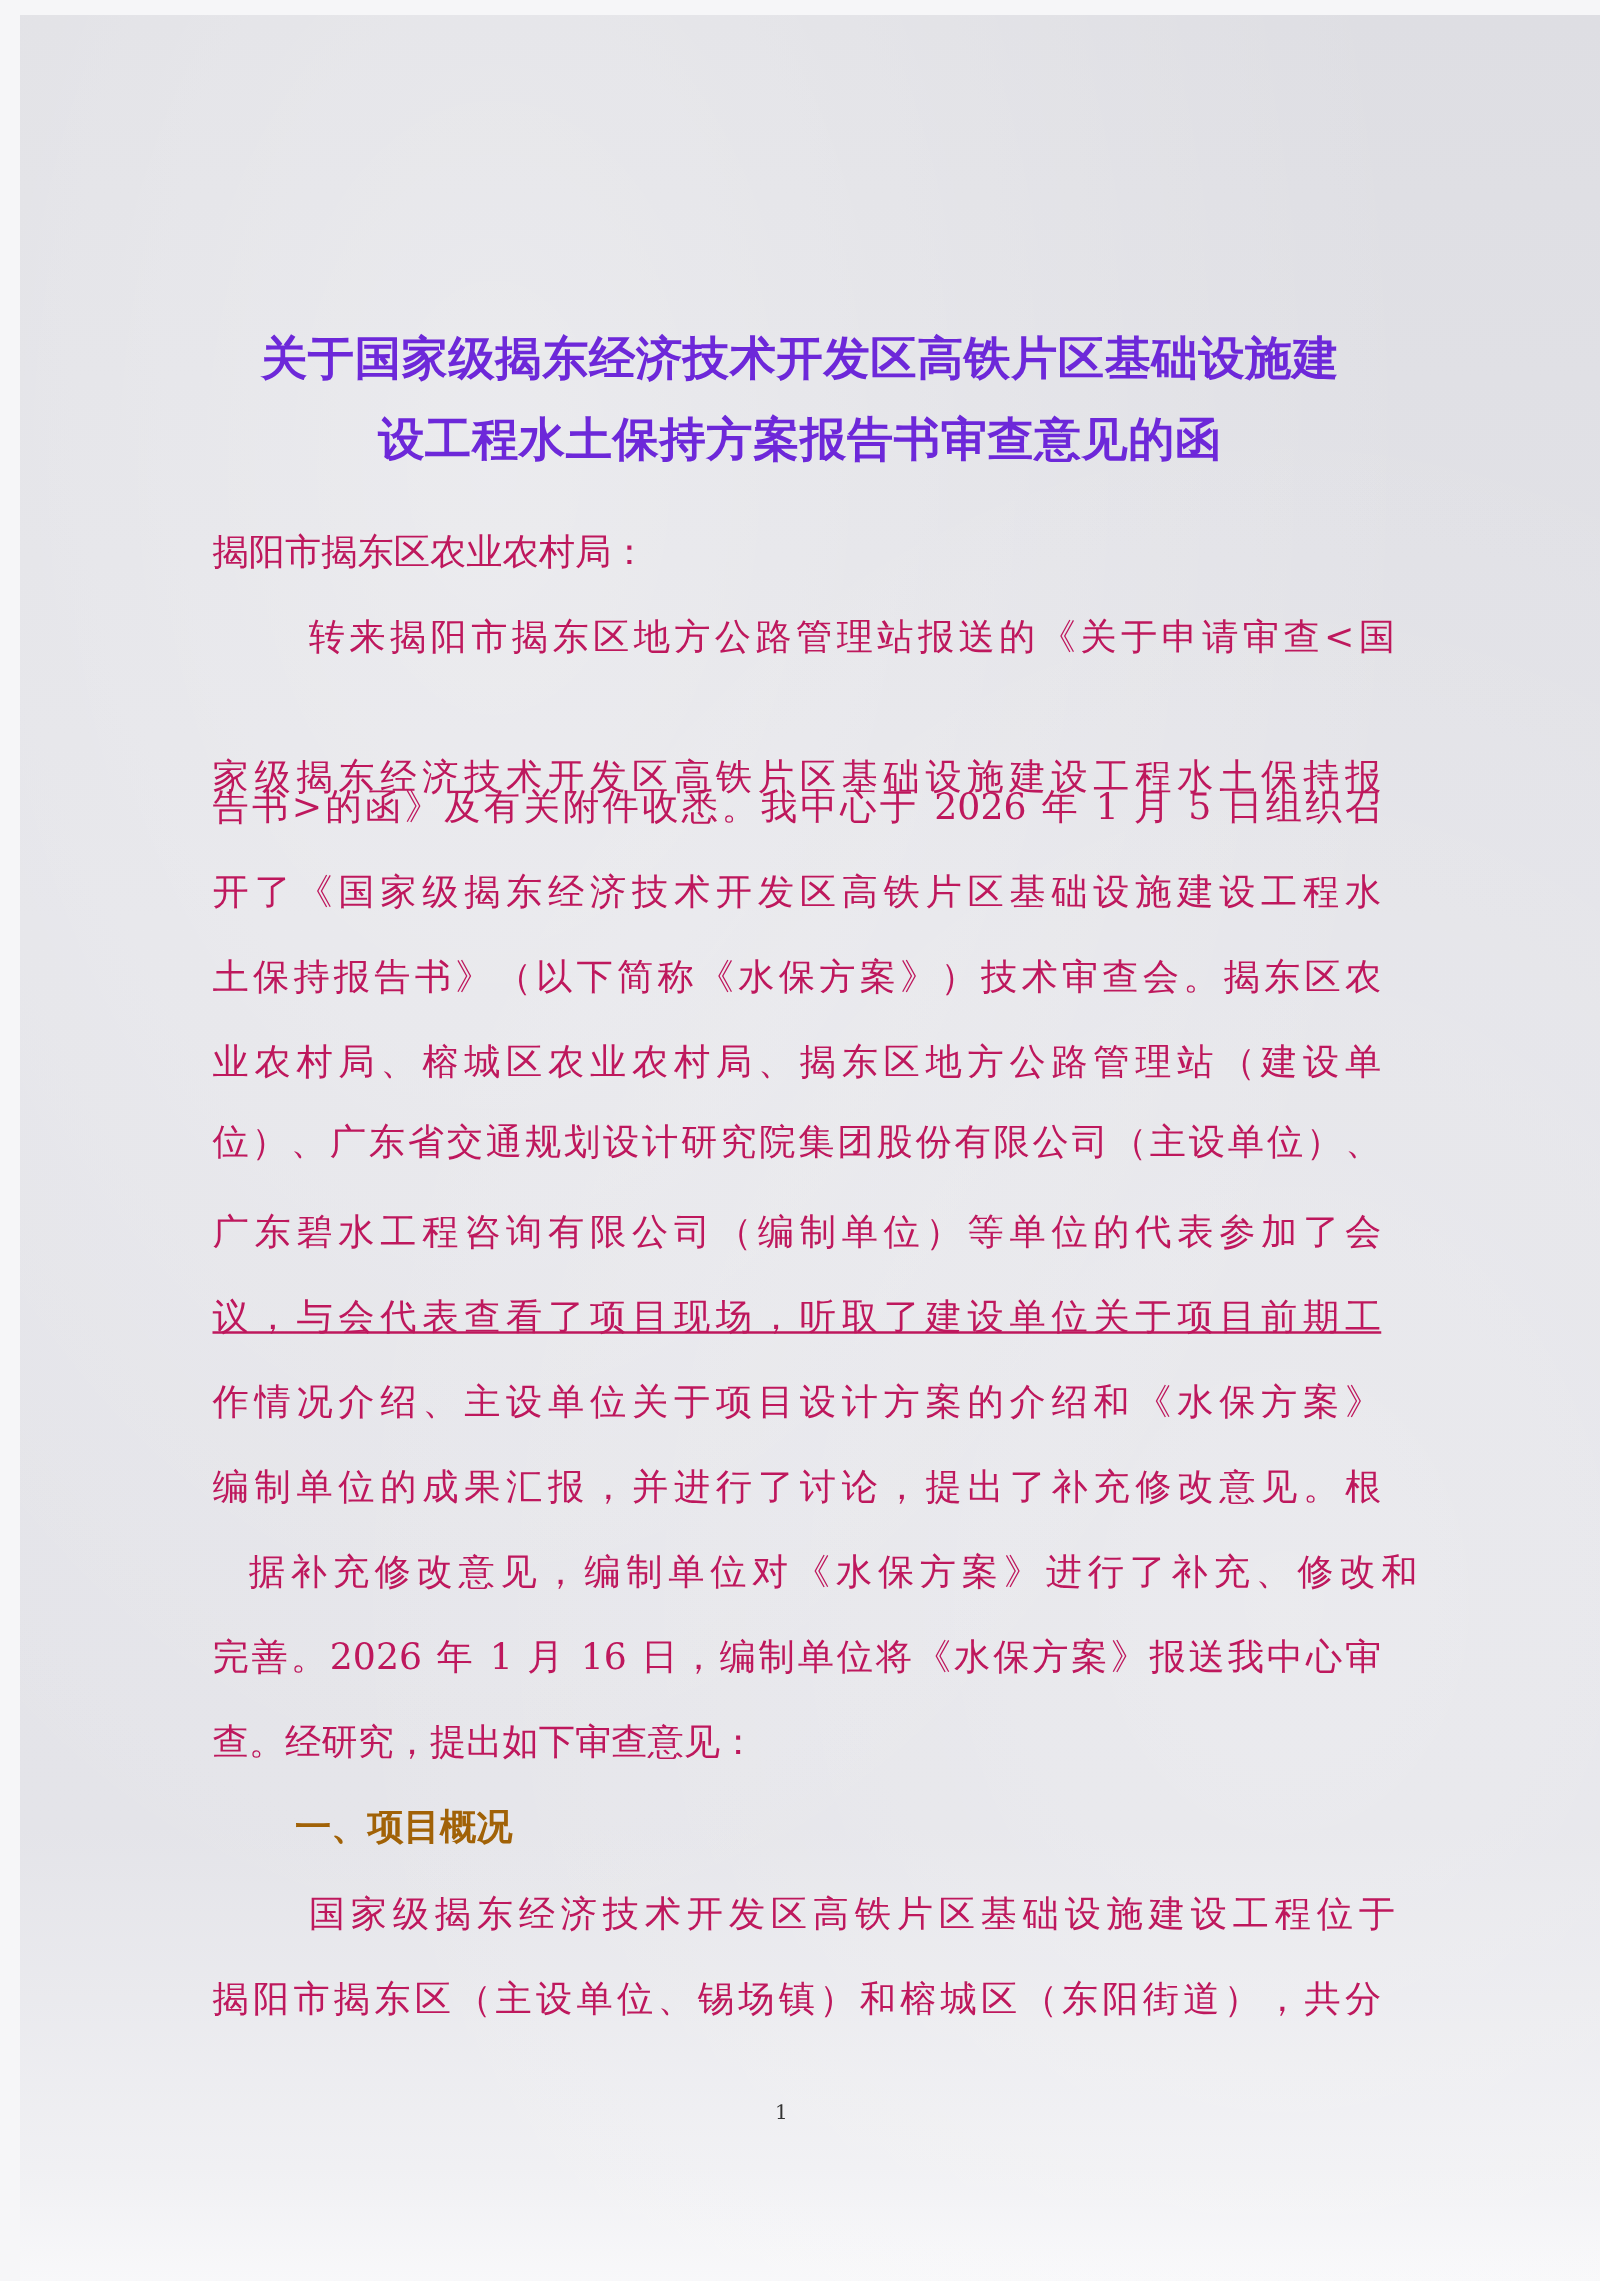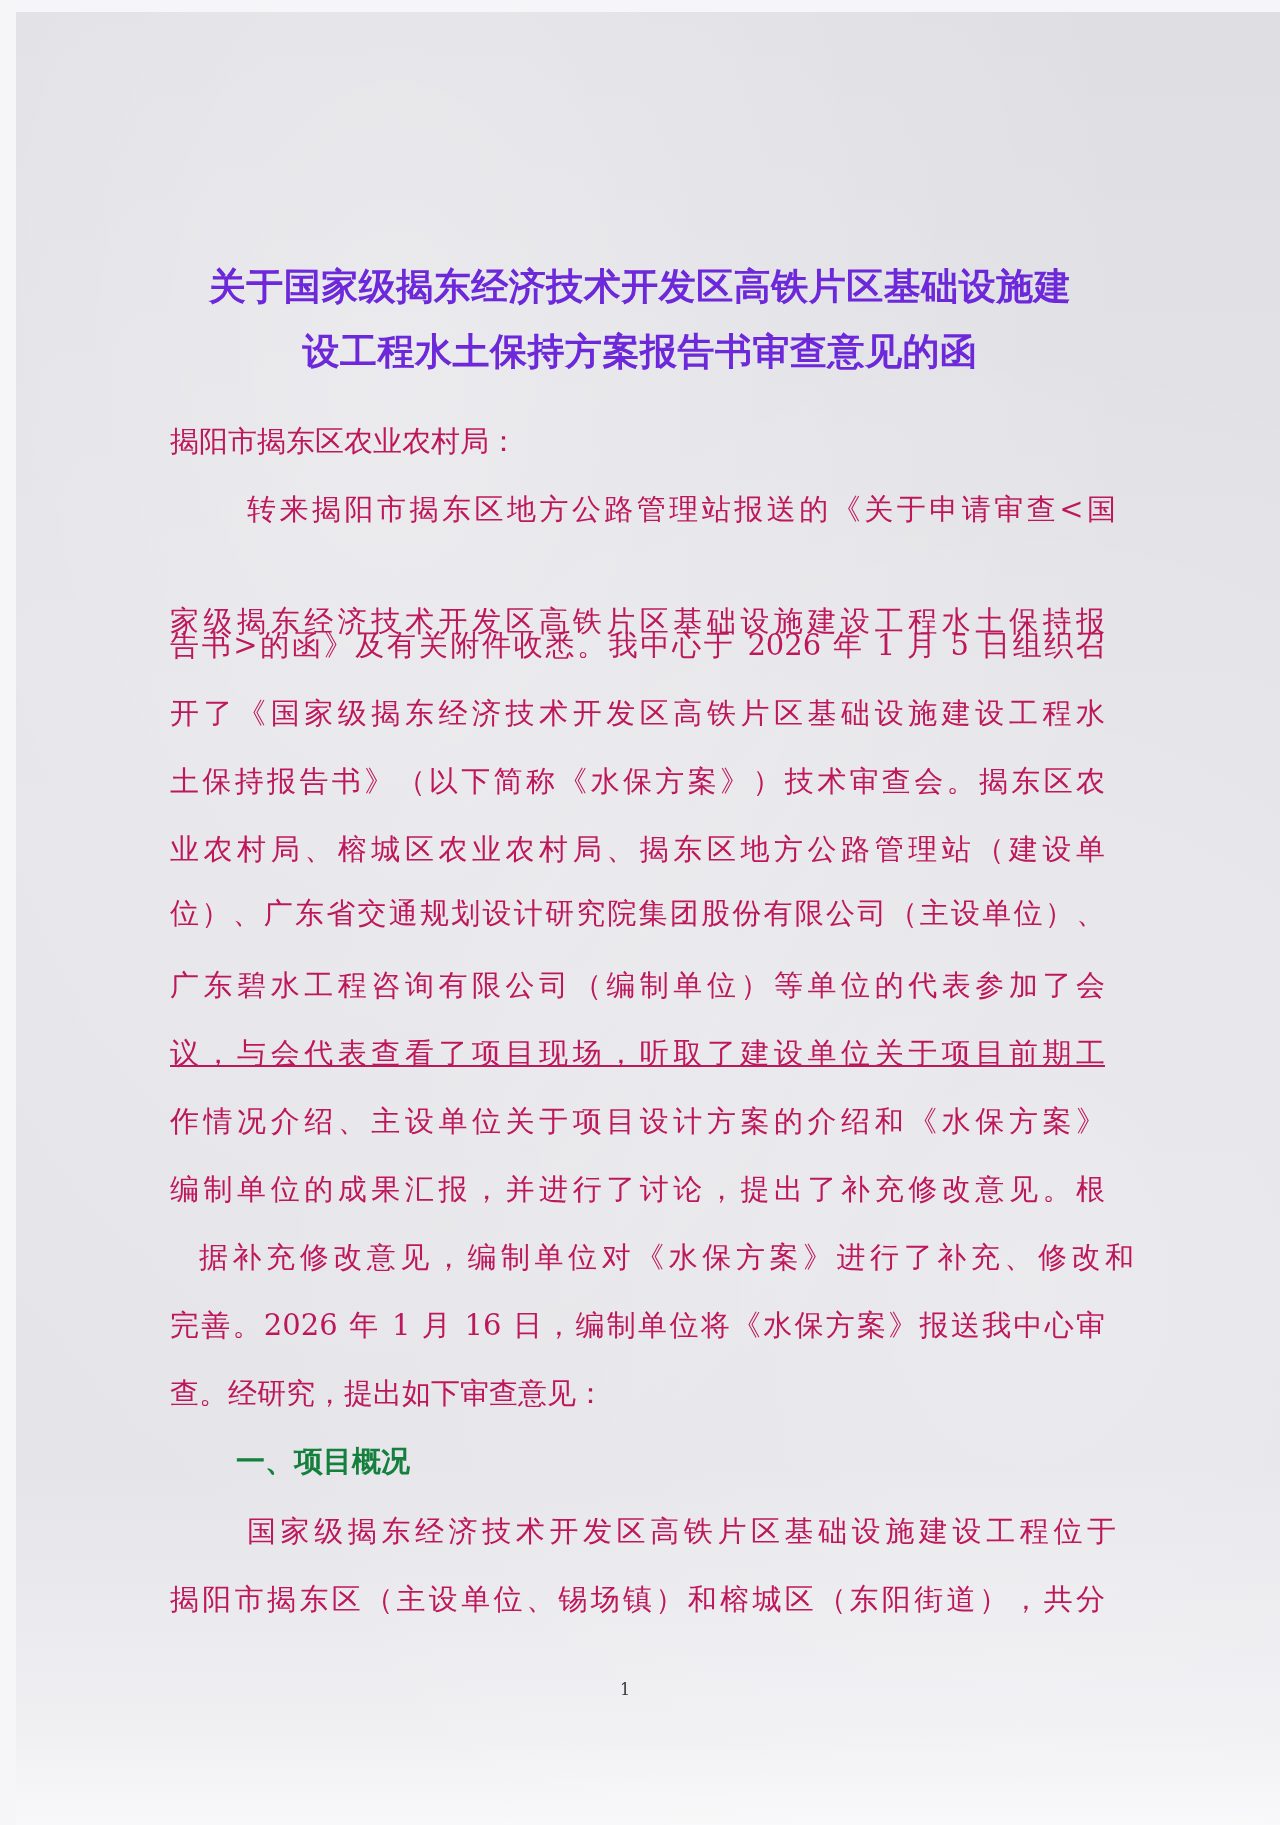--- a/index.html
+++ b/index.html
@@ -26,21 +26,21 @@
   .line {
     position: absolute; left: 170px; width: 935px;
     font-size: 29px; color: #be185d; white-space: nowrap;
     text-align: justify; text-align-last: justify;
   }
   .line.last { text-align-last: left; }
   .line.indent { left: 247px; width: 869px; }
   .heading {
     position: absolute; left: 236px;
     font-family: "DejaVu Sans", "Liberation Sans", sans-serif;
-    font-size: 29px; color: #15803d; font-weight: bold;
+    font-size: 29px; color: #a16207; font-weight: bold;
   }
   .pagenum {
     position: absolute; left: 620px; top: 1680px;
     font-size: 16px; color: #333;
   }
 </style>
 </head>
 <body>
 
 <div class="page"></div>

